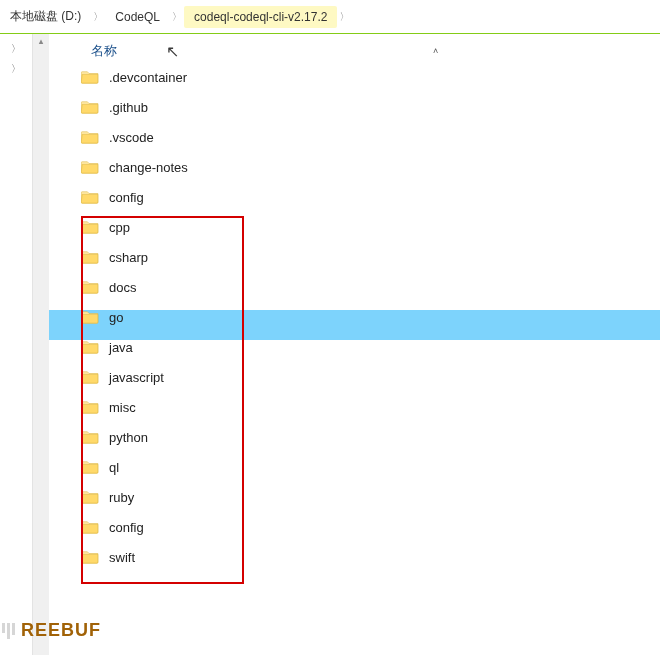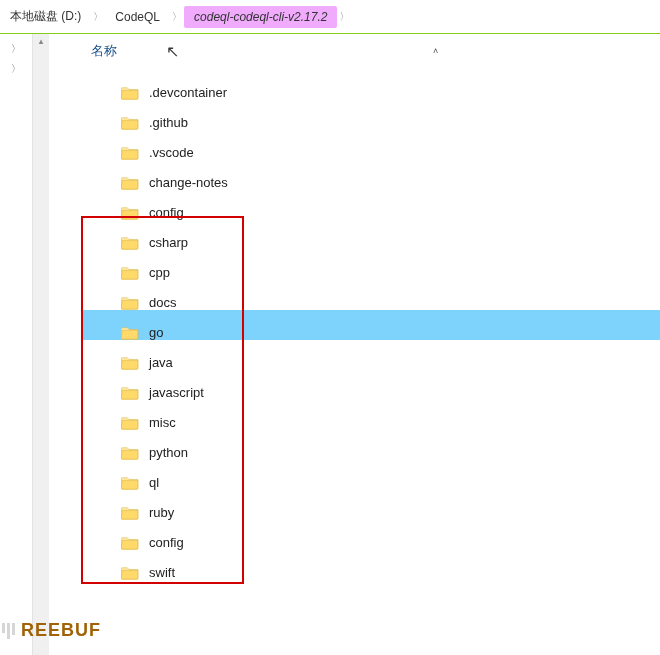--- a/index.html
+++ b/index.html
@@ -20,22 +20,21 @@
       border-bottom: 1px solid #84cc16;
       height: 34px;
     }
     .crumb {
       padding: 4px 10px;
       border-radius: 2px;
       cursor: default;
       white-space: nowrap;
     }
     .crumb.active {
-      background: #f0abfc;
-      font-style: italic;
+      background: #fef9c3;
     }
     .crumb-sep {
       color: #777;
       padding: 0 2px;
       font-size: 10px;
     }
     
     .body {
       display: flex;
       height: calc(100% - 34px);
@@ -81,24 +80,23 @@
       color: #555;
       font-size: 9px;
     }
     
     .filelist {
       position: relative;
       padding-top: 4px;
     }
     .file-row {
       display: flex;
-      align-items: flex-end;
+      align-items: flex-start;
       height: 30px;
-      padding-left: 40px;
-      margin-left: 32px;
+      padding-left: 32px;
     }
     .file-row.selected {
       background: #7dd3fc;
     }
     .folder-icon {
       width: 18px; height: 14px;
       margin-right: 10px;
       flex-shrink: 0;
     }
     .folder-icon svg { display: block; }
@@ -224,30 +222,30 @@
           </span>
           <span class="file-label">config</span>
         </div>
         <div class="file-row">
           <span class="folder-icon">
             <svg viewBox="0 0 20 16" width="18" height="14">
               <path d="M1 2 h6 l2 2 h10 v10 a1 1 0 0 1 -1 1 h-17 a1 1 0 0 1 -1 -1 v-11 a1 1 0 0 1 1 -1 z" fill="#ffe9a6" stroke="#d9b33b" stroke-width="0.6"></path>
               <path d="M1 5 h18 v9 a1 1 0 0 1 -1 1 h-17 a1 1 0 0 1 -1 -1 z" fill="#ffd96a" stroke="#d9b33b" stroke-width="0.6"></path>
             </svg>
           </span>
+          <span class="file-label">cpp</span>
+        </div>
+        <div class="file-row">
+          <span class="folder-icon">
+            <svg viewBox="0 0 20 16" width="18" height="14">
+              <path d="M1 2 h6 l2 2 h10 v10 a1 1 0 0 1 -1 1 h-17 a1 1 0 0 1 -1 -1 v-11 a1 1 0 0 1 1 -1 z" fill="#ffe9a6" stroke="#d9b33b" stroke-width="0.6"></path>
+              <path d="M1 5 h18 v9 a1 1 0 0 1 -1 1 h-17 a1 1 0 0 1 -1 -1 z" fill="#ffd96a" stroke="#d9b33b" stroke-width="0.6"></path>
+            </svg>
+          </span>
           <span class="file-label">csharp</span>
-        </div>
-        <div class="file-row">
-          <span class="folder-icon">
-            <svg viewBox="0 0 20 16" width="18" height="14">
-              <path d="M1 2 h6 l2 2 h10 v10 a1 1 0 0 1 -1 1 h-17 a1 1 0 0 1 -1 -1 v-11 a1 1 0 0 1 1 -1 z" fill="#ffe9a6" stroke="#d9b33b" stroke-width="0.6"></path>
-              <path d="M1 5 h18 v9 a1 1 0 0 1 -1 1 h-17 a1 1 0 0 1 -1 -1 z" fill="#ffd96a" stroke="#d9b33b" stroke-width="0.6"></path>
-            </svg>
-          </span>
-          <span class="file-label">cpp</span>
         </div>
         <div class="file-row">
           <span class="folder-icon">
             <svg viewBox="0 0 20 16" width="18" height="14">
               <path d="M1 2 h6 l2 2 h10 v10 a1 1 0 0 1 -1 1 h-17 a1 1 0 0 1 -1 -1 v-11 a1 1 0 0 1 1 -1 z" fill="#ffe9a6" stroke="#d9b33b" stroke-width="0.6"></path>
               <path d="M1 5 h18 v9 a1 1 0 0 1 -1 1 h-17 a1 1 0 0 1 -1 -1 z" fill="#ffd96a" stroke="#d9b33b" stroke-width="0.6"></path>
             </svg>
           </span>
           <span class="file-label">docs</span>
         </div>

